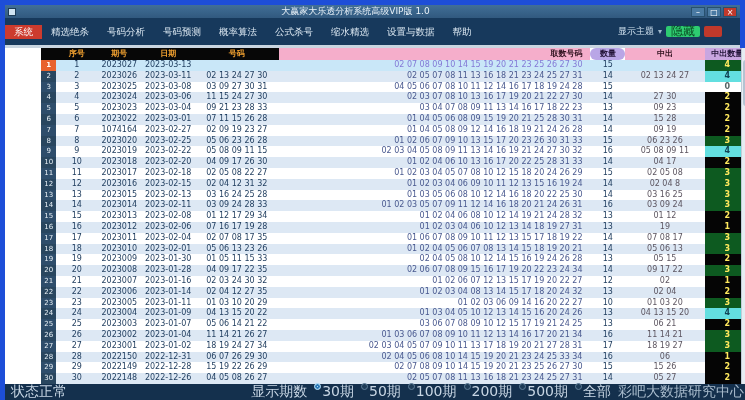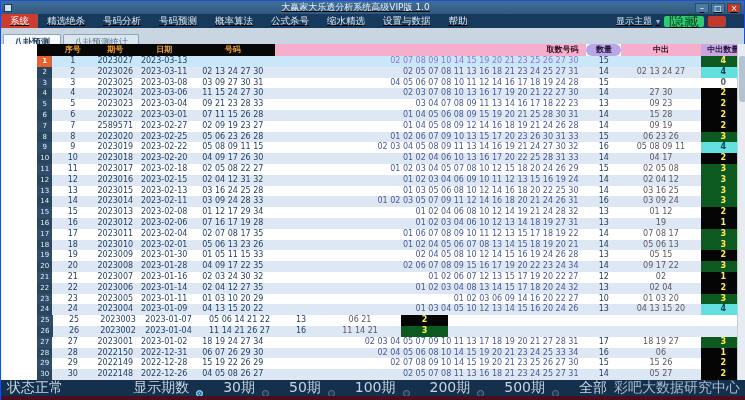--- a/index.html
+++ b/index.html
@@ -1,34 +1,34 @@
 <!DOCTYPE html>
 <html><head>
 <meta charset="utf-8">
 <style>
   * { margin:0; padding:0; box-sizing:border-box; }
   html,body { width:745px; height:400px; overflow:hidden; font-family:"DejaVu Sans","Liberation Sans",sans-serif; }
-  .window { position:relative; width:745px; height:400px; background:#7f1d1d; border:1px solid #1d4ed8;text-decoration:underline; }
+  .window { position:relative; width:745px; height:400px; background:#7f1d1d; border:5px solid #1d4ed8; }
 
   
   .titlebar { height:13px; background:linear-gradient(#416f97,#31597f); display:flex; align-items:center; padding:0 3px; }
   .app-icon { width:8px; height:8px; background:#cfe3f2; border:1px solid #1d3c57; margin-right:4px; }
   .title { flex:1; text-align:center; color:#e8f1f8; font-size:9px; line-height:13px; }
   .wctl { display:flex; gap:2px; }
   .wbtn { width:14px; height:10px; font-size:8px; line-height:9px; text-align:center; color:#fff; background:#4a7aa3; border:1px solid #27506f; }
   .wbtn.close { background:#c0392b; }
 
   
-  .menubar { height:14px; background:#17395c; display:flex; align-items:flex-end; color:#dce8f2; font-size:9.5px; }
+  .menubar { height:27px; background:#17395c; display:flex; align-items:center; color:#dce8f2; font-size:9.5px; }
   .menu-item { padding:0 9px; line-height:14px; cursor:default; }
   .menu-item.active { background:#cc3b2e; color:#fff; }
   .menu-right { margin-left:auto; display:flex; align-items:center; gap:4px; padding-right:18px; }
   .theme-label { font-size:9px; color:#cfe0ee; }
   .caret { font-size:8px; color:#9fb8cc; }
-  .hide-btn { background:#2ecc71; color:#0a4a22; font-size:15px; line-height:11px; padding:0 5px; border-radius:2px; }
+  .hide-btn { background:#2ecc71; color:#0a4a22; font-size:12px; line-height:11px; padding:0 5px; border-radius:2px; }
   .red-btn { width:18px; height:11px; background:#c0392b; border-radius:2px; }
 
   
   .tabbar { height:22px; background:#c9d5e0; display:flex; align-items:flex-end; padding-left:2px; border-bottom:1px solid #8fa6b8; }
   .tab { font-size:9px; padding:1px 10px 1px 10px; margin-right:2px; border:1px solid #8fa6b8; border-bottom:none; color:#51708c; background:#dce6ee; border-radius:2px 2px 0 0; line-height:12px; }
   .tab.active { background:#f7fafc; color:#1c3c5c; font-weight:bold; }
 
   
   .table { position:absolute; top:43px; left:0; width:745px; height:336px; background:#fff;padding-left:36px; }
   .thead { display:flex; height:12px; }
@@ -64,21 +64,21 @@
   .scrollbar { position:absolute; top:0; right:0; width:9px; height:336px; background:#e6ecf2; border-left:1px solid #c2cdd8; }
   .scroll-thumb { position:absolute; top:12px; left:1px; width:7px; height:46px; background:#b4c3d2; border-radius:3px; }
 
   
   .wm-band { position:absolute; top:167px; left:0; width:745px; height:56px; background:rgba(85,172,124,0.84); display:flex; align-items:center; justify-content:center; z-index:5; }
   .wm-text { color:#fff; font-size:37px; font-weight:bold; letter-spacing:1px; text-shadow:0 2px 4px rgba(0,0,0,0.28); white-space:nowrap; }
 
   
   .statusbar { position:absolute; top:379px; left:0; width:745px; height:16px; background:#14304d; display:flex; align-items:center; color:#c8d6e4; font-size:14px; padding:0 6px; }
   .status-right { margin-left:auto; display:flex; align-items:center; gap:7px; }
-  .radio-opt { display:flex; align-items:flex-end; gap:20px; }
+  .radio-opt { display:flex; align-items:flex-start; gap:1px; }
   .rdot { width:7px; height:7px; border-radius:50%; background:#1d3b57; border:1px solid #5f7e99; display:inline-block; }
   .rdot.sel { background:#eaf6ff; border:1px solid #9fd4f5; box-shadow:inset 0 0 0 2px #2a7ab8; }
   .brand { color:#a9bccd; }
   .bottomstrip { position:absolute; top:395px; left:0; width:745px; height:5px; background:#4a0e1e; }
 </style>
 </head>
 <body>
 
 <div class="window">
 
@@ -192,21 +192,21 @@
           <div class="td c-date">2023-03-01</div>
           <div class="td c-nums">07 11 15 26 28</div>
           <div class="td c-pool">01 04 05 06 08 09 15 19 20 21 25 28 30 31</div>
           <div class="td c-count">14</div>
           <div class="td c-hit">15 28</div>
           <div class="td c-hitcount hc-black">2</div>
         </div>
         <div class="tr">
           <div class="td c-gutter">7</div>
           <div class="td c-no">7</div>
-          <div class="td c-issue">2589571</div>
+          <div class="td c-issue">1074164</div>
           <div class="td c-date">2023-02-27</div>
           <div class="td c-nums">02 09 19 23 27</div>
           <div class="td c-pool">01 04 05 08 09 12 14 16 18 19 21 24 26 28</div>
           <div class="td c-count">14</div>
           <div class="td c-hit">09 19</div>
           <div class="td c-hitcount hc-black">2</div>
         </div>
         <div class="tr alt">
           <div class="td c-gutter">8</div>
           <div class="td c-no">8</div>
@@ -252,21 +252,21 @@
           <div class="td c-hitcount hc-green">3</div>
         </div>
         <div class="tr alt">
           <div class="td c-gutter">12</div>
           <div class="td c-no">12</div>
           <div class="td c-issue">2023016</div>
           <div class="td c-date">2023-02-15</div>
           <div class="td c-nums">02 04 12 31 32</div>
           <div class="td c-pool">01 02 03 04 06 09 10 11 12 13 15 16 19 24</div>
           <div class="td c-count">14</div>
-          <div class="td c-hit">02 04 12</div>
+          <div class="td c-hit">02 04 8</div>
           <div class="td c-hitcount hc-green">3</div>
         </div>
         <div class="tr">
           <div class="td c-gutter">13</div>
           <div class="td c-no">13</div>
           <div class="td c-issue">2023015</div>
           <div class="td c-date">2023-02-13</div>
           <div class="td c-nums">03 16 24 25 28</div>
           <div class="td c-pool">01 03 05 06 08 10 12 14 16 18 20 22 25 30</div>
           <div class="td c-count">14</div>
@@ -393,30 +393,32 @@
           <div class="td c-count">13</div>
           <div class="td c-hit">04 13 15 20</div>
           <div class="td c-hitcount hc-cyan">4</div>
         </div>
         <div class="tr">
           <div class="td c-gutter">25</div>
           <div class="td c-no">25</div>
           <div class="td c-issue">2023003</div>
           <div class="td c-date">2023-01-07</div>
           <div class="td c-nums">05 06 14 21 22</div>
+          <div class="td c-pool">03 06 07 08 09 10 12 15 17 19 21 24 25</div>
           <div class="td c-count">13</div>
           <div class="td c-hit">06 21</div>
           <div class="td c-hitcount hc-black">2</div>
         </div>
         <div class="tr alt">
           <div class="td c-gutter">26</div>
           <div class="td c-no">26</div>
           <div class="td c-issue">2023002</div>
           <div class="td c-date">2023-01-04</div>
           <div class="td c-nums">11 14 21 26 27</div>
+          <div class="td c-pool">01 03 06 07 08 09 10 11 12 13 14 16 17 20 21 34</div>
           <div class="td c-count">16</div>
           <div class="td c-hit">11 14 21</div>
           <div class="td c-hitcount hc-green">3</div>
         </div>
         <div class="tr">
           <div class="td c-gutter">27</div>
           <div class="td c-no">27</div>
           <div class="td c-issue">2023001</div>
           <div class="td c-date">2023-01-02</div>
           <div class="td c-nums">18 19 24 27 34</div>

